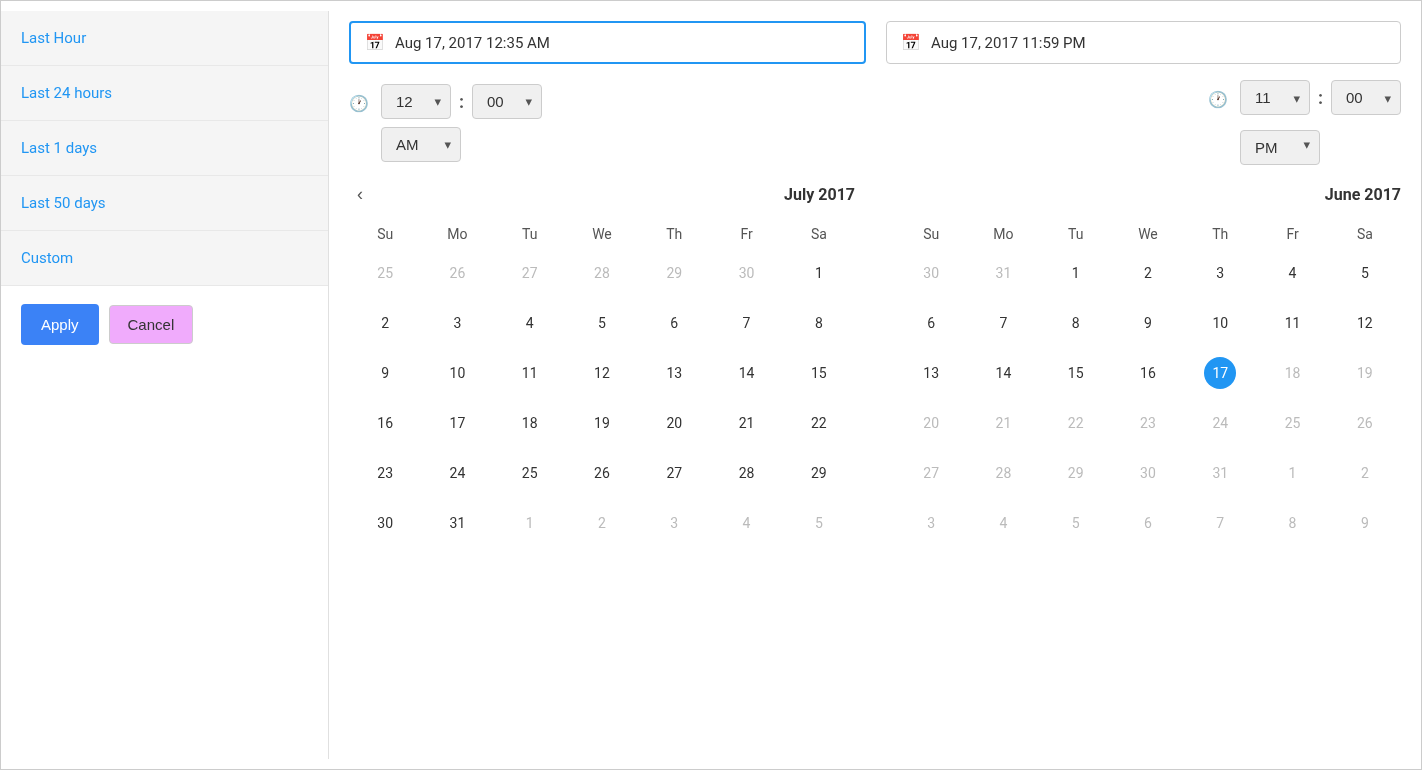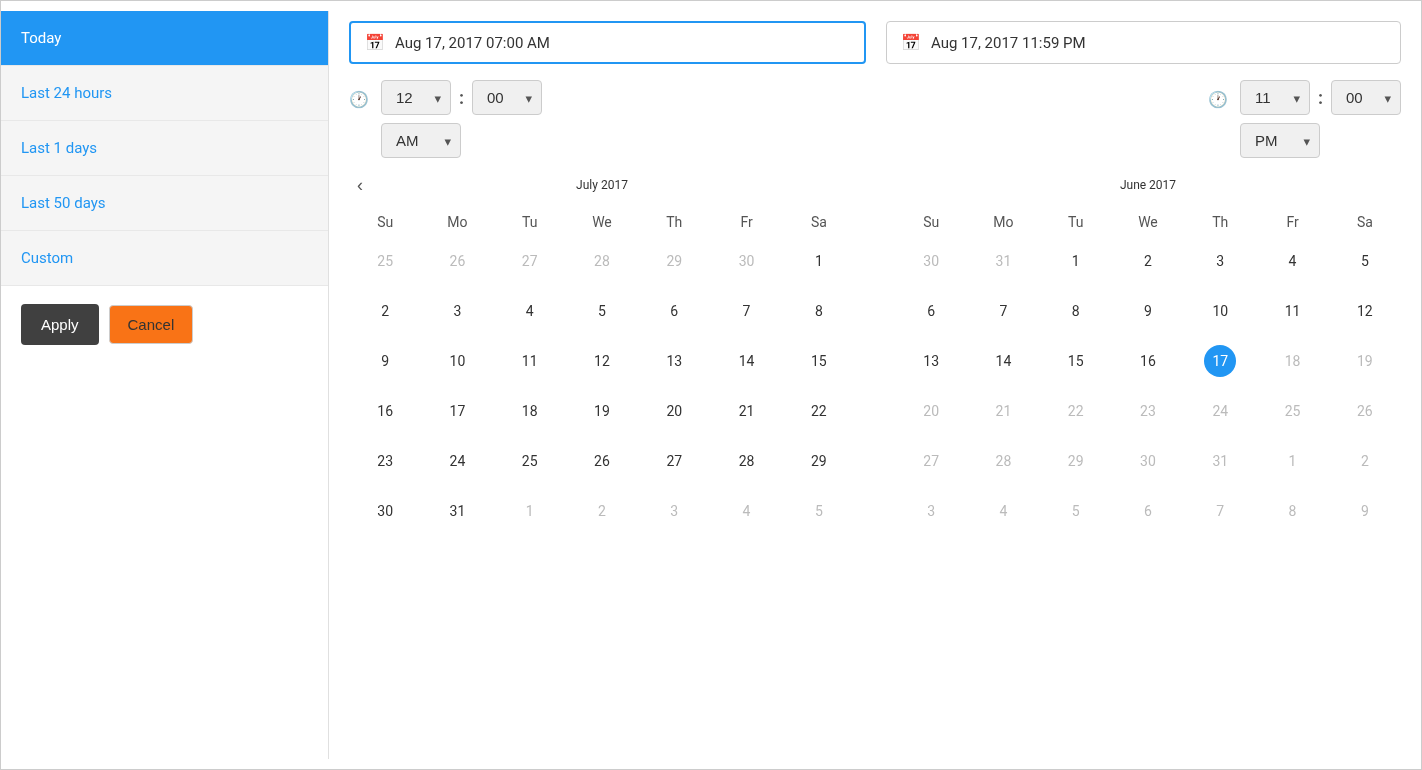--- a/index.html
+++ b/index.html
@@ -37,31 +37,31 @@
       background: #2196F3;
       color: #fff;
     }
     .sidebar-actions {
       display: flex;
       align-items: center;
       padding: 18px 20px;
       gap: 10px;
     }
     .btn-apply {
-      background: #404040;
+      background: #3b82f6;
       color: #fff;
       border: none;
       border-radius: 4px;
       padding: 12px 20px;
       font-size: 15px;
       cursor: pointer;
       font-weight: 500;
     }
     .btn-cancel {
-      background: #f97316;
+      background: #f0abfc;
       color: #333;
       border: 1px solid #ccc;
       border-radius: 4px;
       padding: 10px 18px;
       font-size: 15px;
       cursor: pointer;
     }
     .main-content {
       flex: 1;
       padding: 10px 20px;
@@ -140,24 +140,24 @@
       flex: 1;
     }
     .calendar-header {
       display: flex;
       align-items: center;
       justify-content: center;
       margin-bottom: 16px;
       position: relative;
     }
     .calendar-title {
-      font-size: 12px;
-      font-weight: normal;
-      color: #333;
-      text-align: center;
+      font-size: 16px;
+      font-weight: bold;
+      color: #333;
+      text-align: right;
       flex: 1;
     }
     .nav-btn {
       background: none;
       border: none;
       font-size: 18px;
       cursor: pointer;
       color: #555;
       padding: 4px 8px;
       position: absolute;
@@ -195,38 +195,38 @@
       color: #fff;
     }
   </style>
 </head>
 <body>
 
 <div class="container">
 
   <div class="sidebar">
     <div id="sidebar-items">
-        <div class="sidebar-item active">Today</div>
+        <div class="sidebar-item">Last Hour</div>
         <div class="sidebar-item">Last 24 hours</div>
         <div class="sidebar-item">Last 1 days</div>
         <div class="sidebar-item">Last 50 days</div>
         <div class="sidebar-item">Custom</div>
       </div>
     <div class="sidebar-actions">
       <button class="btn-apply">Apply</button>
       <button class="btn-cancel">Cancel</button>
     </div>
   </div>
 
   <div class="main-content">
 
     <div class="date-inputs-row">
       <div class="date-input-box">
         <span class="calendar-icon">📅</span>
-        <span>Aug 17, 2017 07:00 AM</span>
+        <span>Aug 17, 2017 12:35 AM</span>
       </div>
       <div class="date-input-box right-box">
         <span class="calendar-icon">📅</span>
         <span>Aug 17, 2017 11:59 PM</span>
       </div>
     </div>
 
     <div class="time-row">
 
       <div style="display:flex;align-items:flex-start;gap:8px;">
@@ -274,21 +274,21 @@
             <span class="colon">:</span>
             <div class="select-wrapper">
               <select>
                 <option selected="">00</option>
                 <option>15</option><option>30</option><option>45</option>
               </select>
             </div>
           </div>
           <div style="margin-top:8px;">
             <div class="select-wrapper">
-              <select style="min-width:80px;">
+              <select style="min-width:80px;margin-top:7px;">
                 <option>AM</option>
                 <option selected="">PM</option>
               </select>
             </div>
           </div>
         </div>
       </div>
     </div>
 
     <div class="calendars-row">

